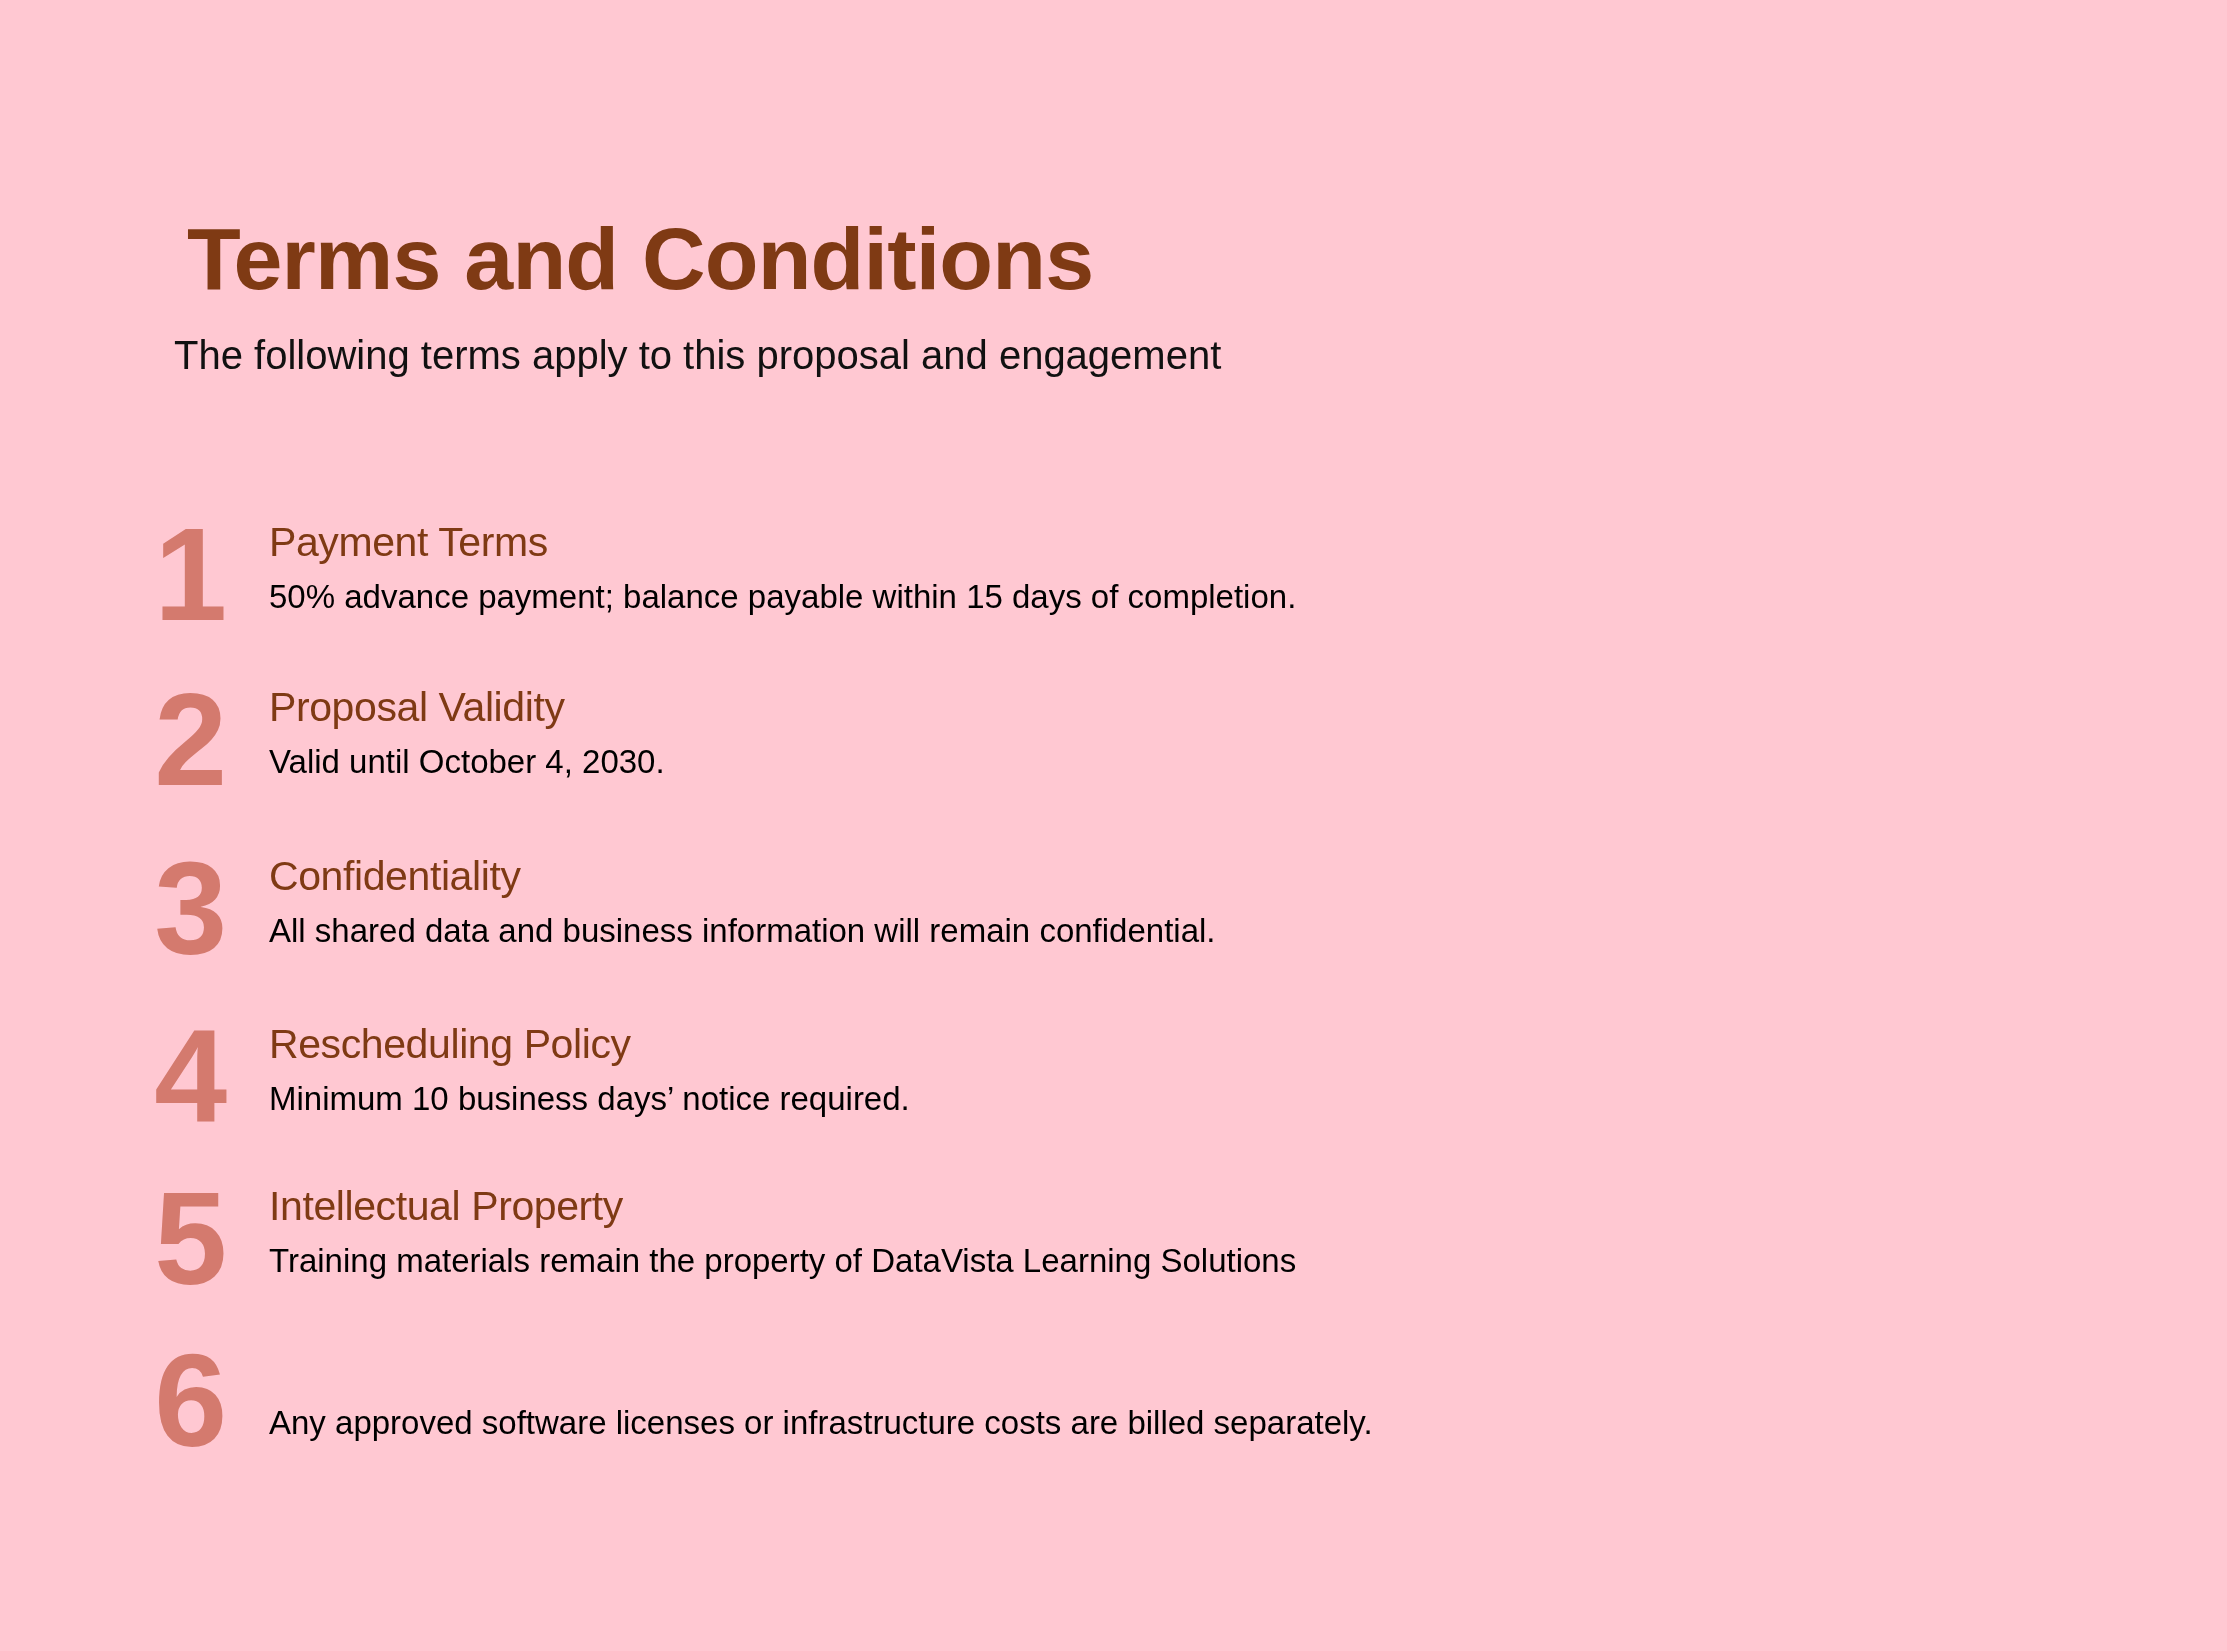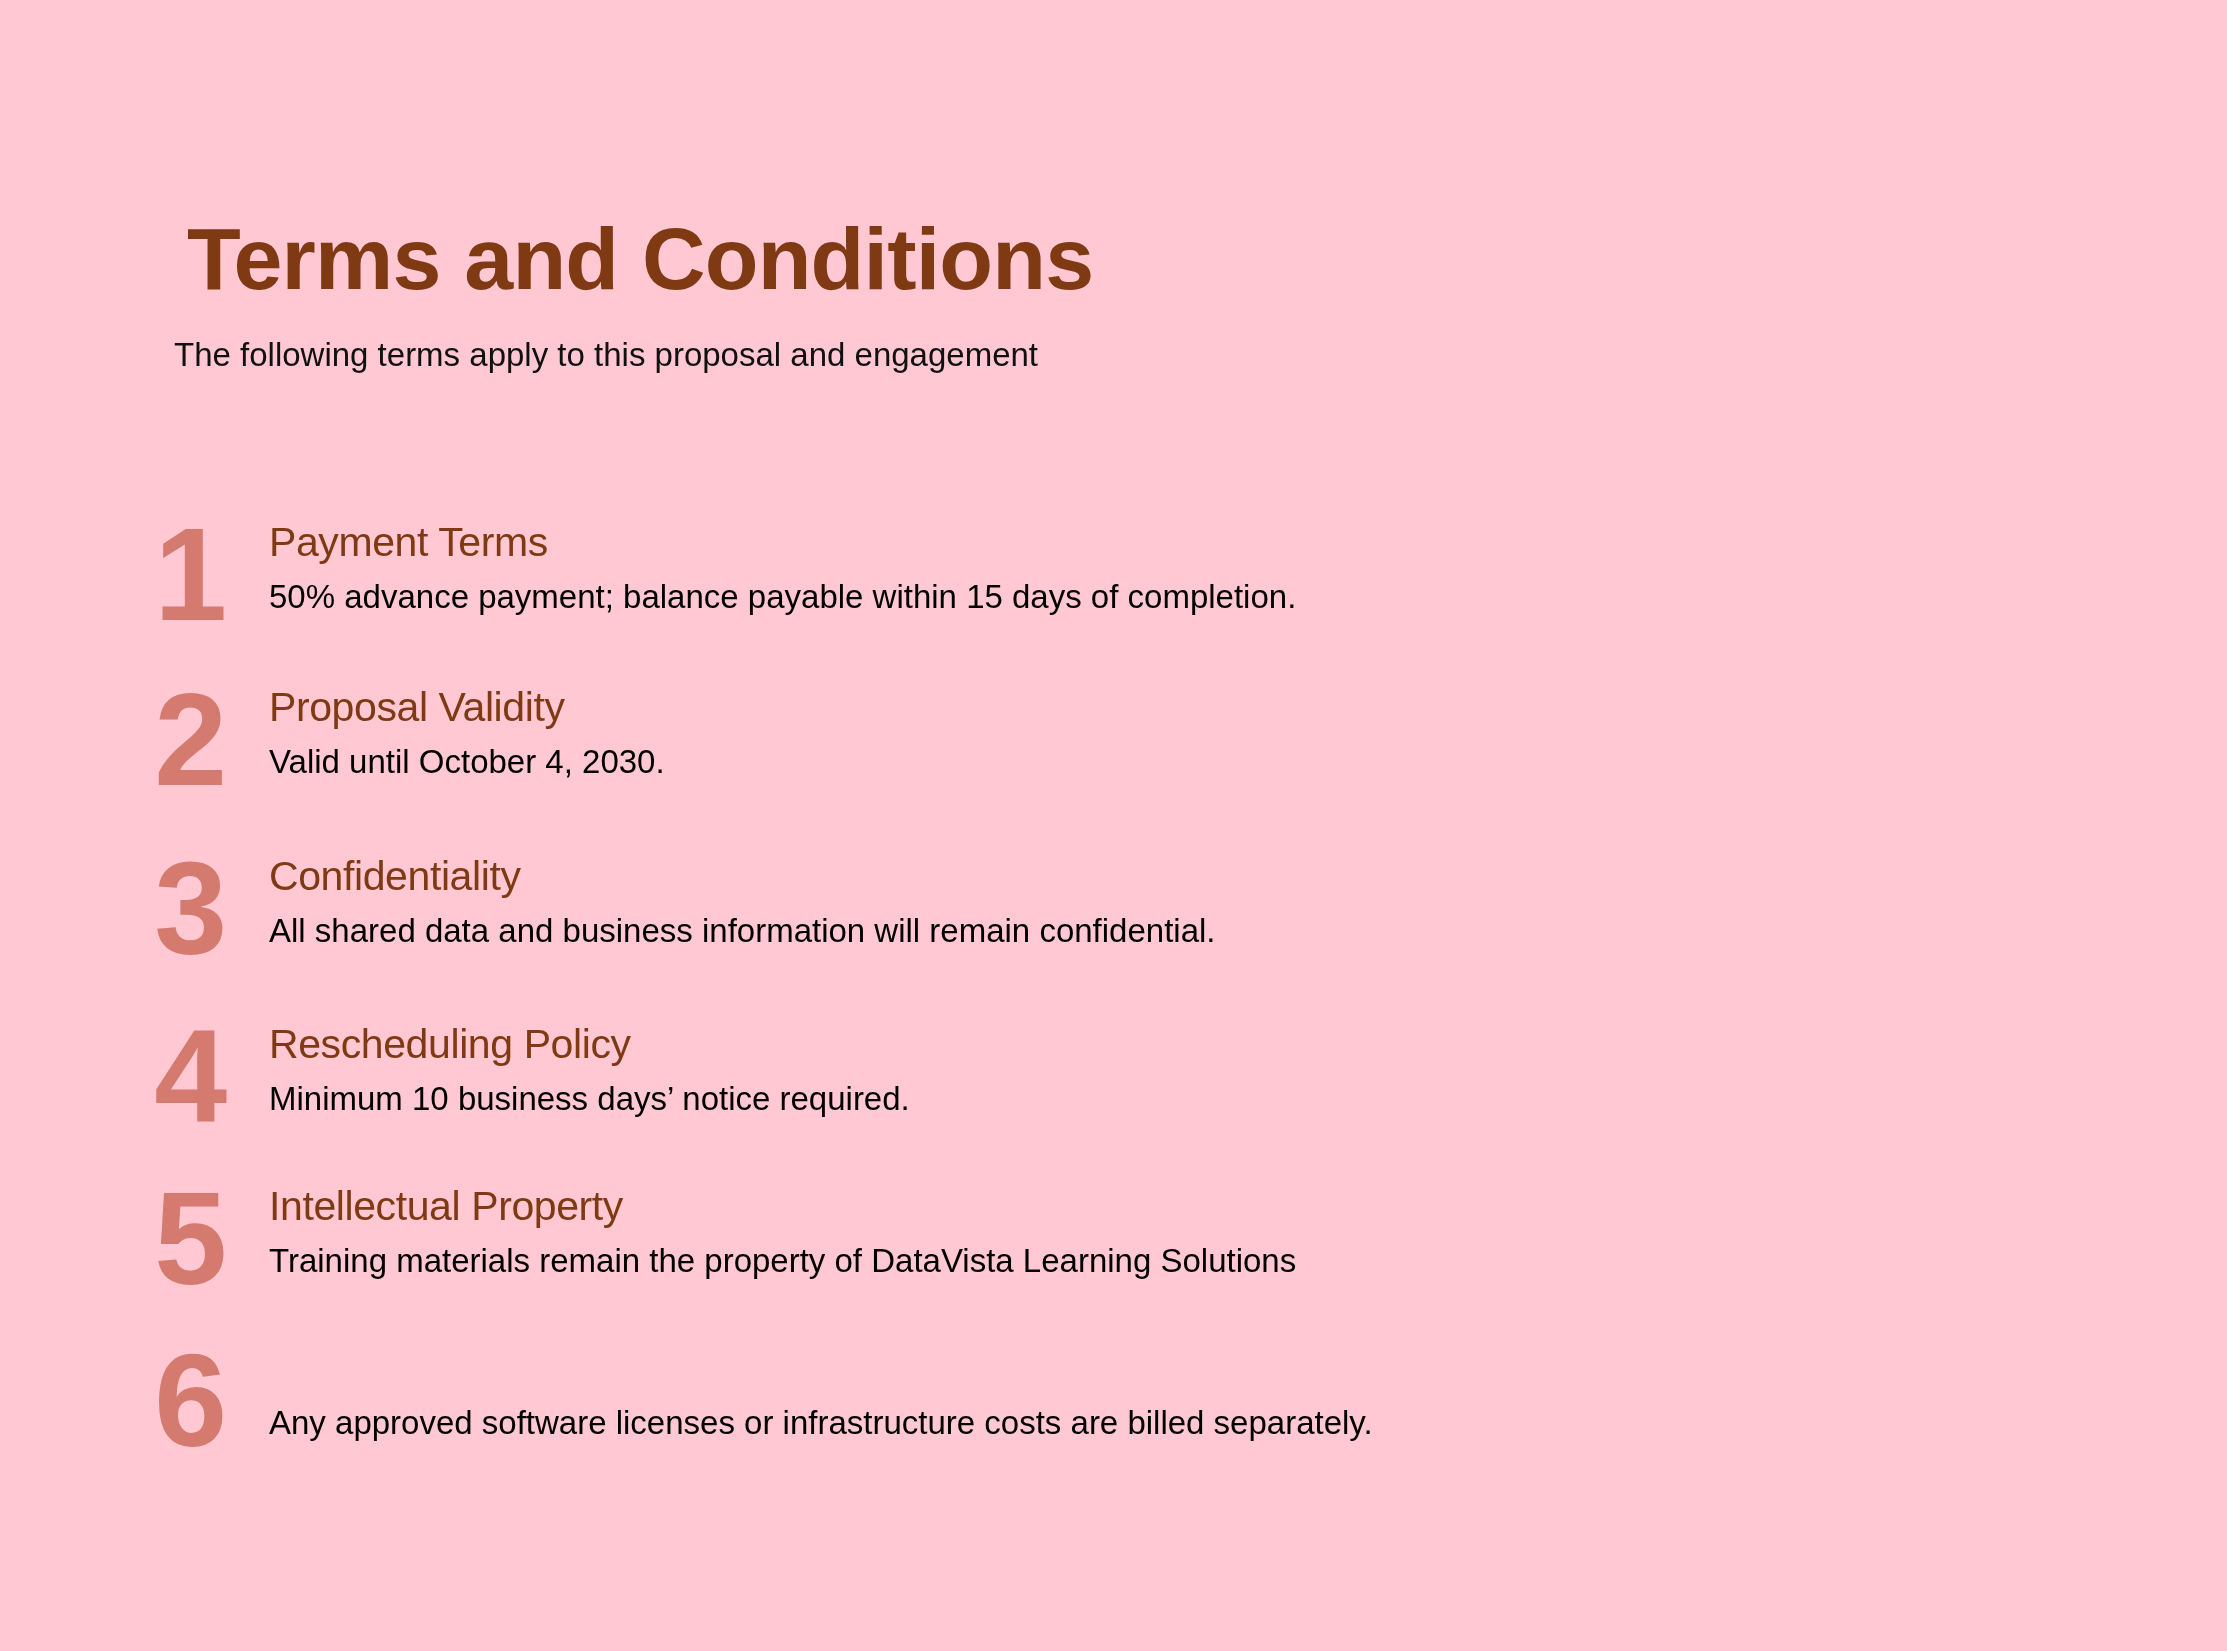--- a/index.html
+++ b/index.html
@@ -24,21 +24,21 @@
       font-weight: 700;
       color: #7F3A14;
       letter-spacing: -0.8px;
       white-space: nowrap;
     }
     .page-subtitle {
       position: absolute;
       left: 174px;
       top: 333px;
       margin: 0;
-      font-size: 33px;
+      font-size: 40px;
       line-height: 44px;
       color: #111111;
       white-space: nowrap;
     }
     .terms-list {
       position: absolute;
       left: 0;
       top: 0;
       width: 100%;
       height: 100%;

